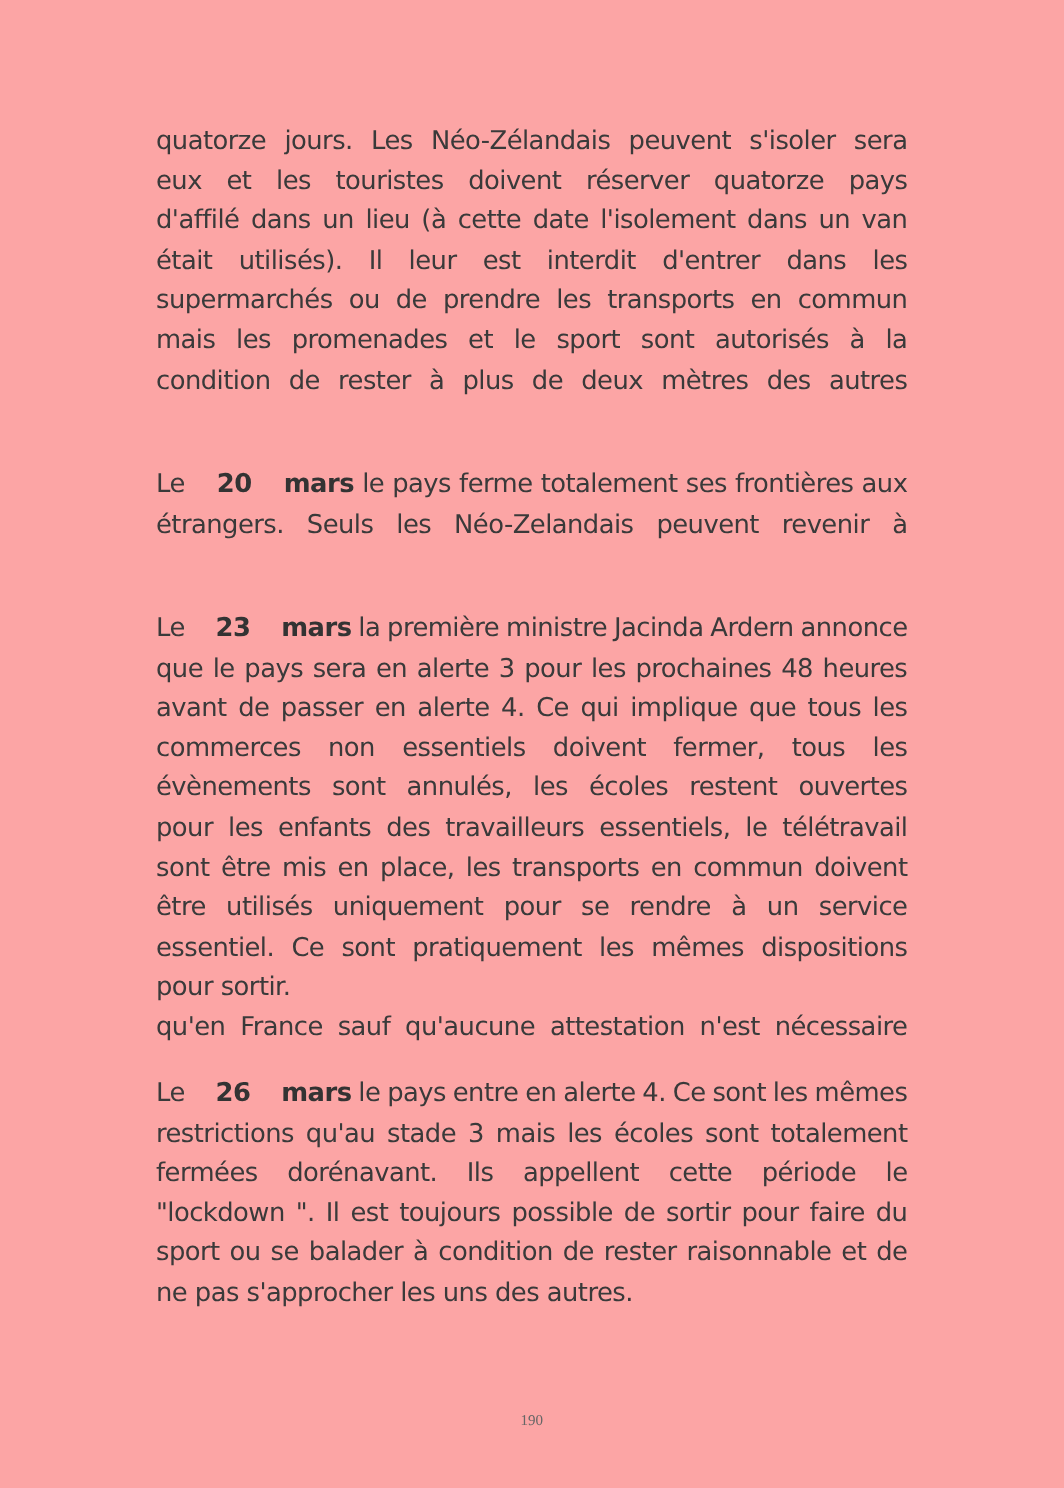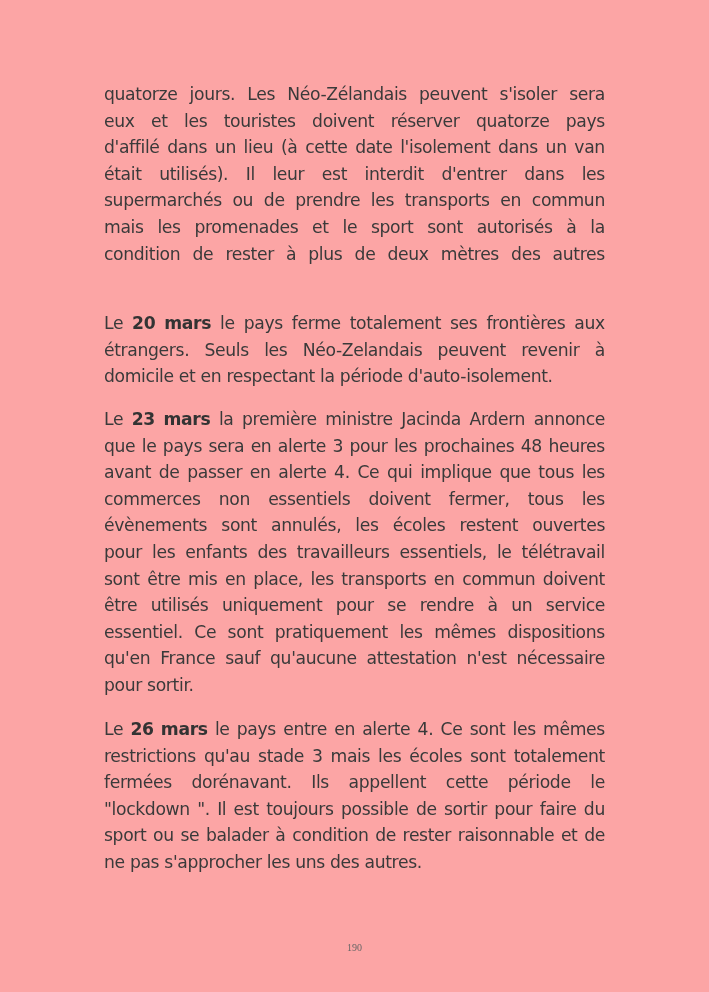--- a/index.html
+++ b/index.html
@@ -12,21 +12,21 @@
       font-family: "DejaVu Sans", sans-serif;
       font-size: 17.2px;
       color: #3a3a3a;
       letter-spacing: -0.35px;
     }
     .line {
       display: block; height: 26.6px; line-height: 26.6px;
       text-align: justify; text-align-last: justify; white-space: nowrap;
     }
     .line.last { text-align-last: left; }
-    .line .b { font-weight: bold; color: #333333; }
+    .line .b { font-weight: bold; color: #333333; margin-left: 16px; }
     .para { position: absolute; left: 0; width: 501px; }
     .page-number {
       position: absolute; top: 942px; left: 0; width: 709px; text-align: center;
       font-family: "Liberation Serif", serif; font-size: 10px; color: #666666;
     }
     
     .j { display: flex; justify-content: space-between; }
   </style>
 </head>
 <body>
@@ -129,21 +129,20 @@
         </div>
       <div class="line j">
           <span>étrangers.</span>
           <span>Seuls</span>
           <span>les</span>
           <span>Néo-Zelandais</span>
           <span>peuvent</span>
           <span>revenir</span>
           <span>à</span>
         </div>
-      <div class="line last">domicile et en respectant la période d'auto-isolement.</div>
     </div>
 
     <div class="para" style="top:406px;">
       <div class="line j">
           <span>Le</span>
           <span class="b">23</span>
           <span class="b">mars</span>
           <span>la</span>
           <span>première</span>
           <span>ministre</span>
@@ -232,30 +231,30 @@
         </div>
       <div class="line j">
           <span>essentiel.</span>
           <span>Ce</span>
           <span>sont</span>
           <span>pratiquement</span>
           <span>les</span>
           <span>mêmes</span>
           <span>dispositions</span>
         </div>
+      <div class="line last">pour sortir.</div>
       <div class="line j">
           <span>qu'en</span>
           <span>France</span>
           <span>sauf</span>
           <span>qu'aucune</span>
           <span>attestation</span>
           <span>n'est</span>
           <span>nécessaire</span>
         </div>
-      <div class="line last">pour sortir.</div>
     </div>
 
     <div class="para" style="top:716px;">
       <div class="line j">
           <span>Le</span>
           <span class="b">26</span>
           <span class="b">mars</span>
           <span>le</span>
           <span>pays</span>
           <span>entre</span>

